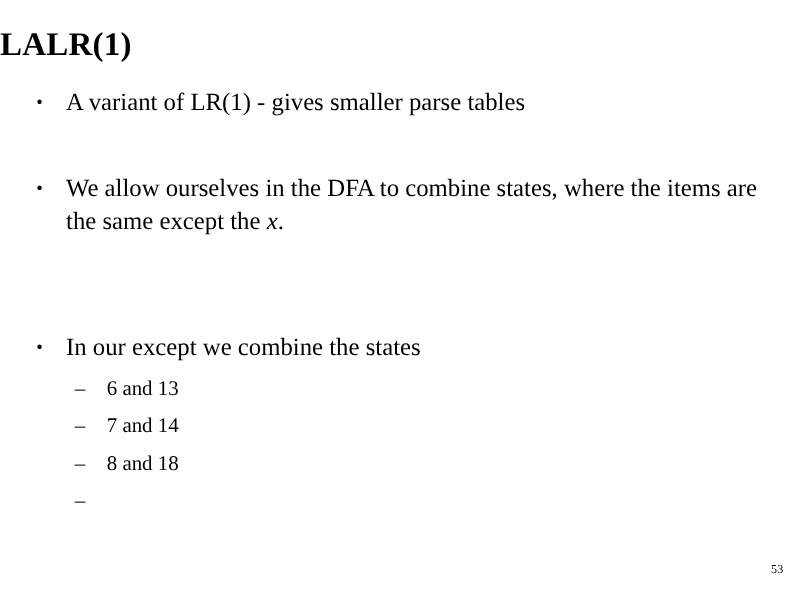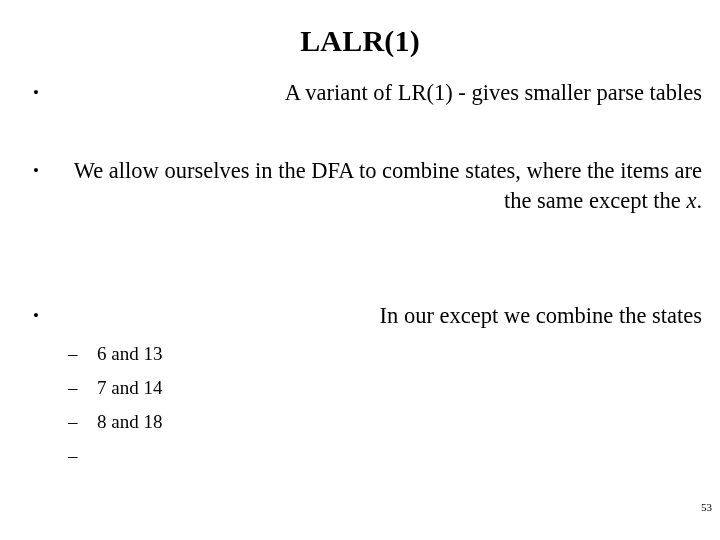--- a/index.html
+++ b/index.html
@@ -20,21 +20,20 @@
     height: 540px;
     background: #ffffff;
   }
 
   
   .slide-title {
     position: absolute;
     left: 0;
     top: 24px;
     width: 720px;
-    text-align: center;
     font-size: 30px;
     font-weight: bold;
     line-height: 34px;
     letter-spacing: 0.2px;
   }
 
   
   .body-area {
     position: absolute;
     left: 30px;
@@ -55,21 +54,20 @@
   }
   .bullet-mark {
     position: absolute;
     left: 3px;
     top: 0;
     font-size: 17px;
     line-height: 30px;
   }
   .bullet-text {
     display: block;
-    text-align: right;
   }
   .bullet-text .ital {
     font-style: italic;
   }
 
   
   .gap-1 { height: 48px; }
   .gap-2 { height: 85px; }
 
   
@@ -88,21 +86,21 @@
     left: 0;
     top: 0;
     font-size: 19px;
     line-height: 34px;
   }
 
   
   .page-number {
     position: absolute;
     right: 8px;
-    bottom: 26px;
+    bottom: 15px;
     font-size: 11px;
     line-height: 13px;
   }
 </style>
 </head>
 <body>
 
 <div class="slide">
 
   <div class="slide-title">LALR(1)</div>

